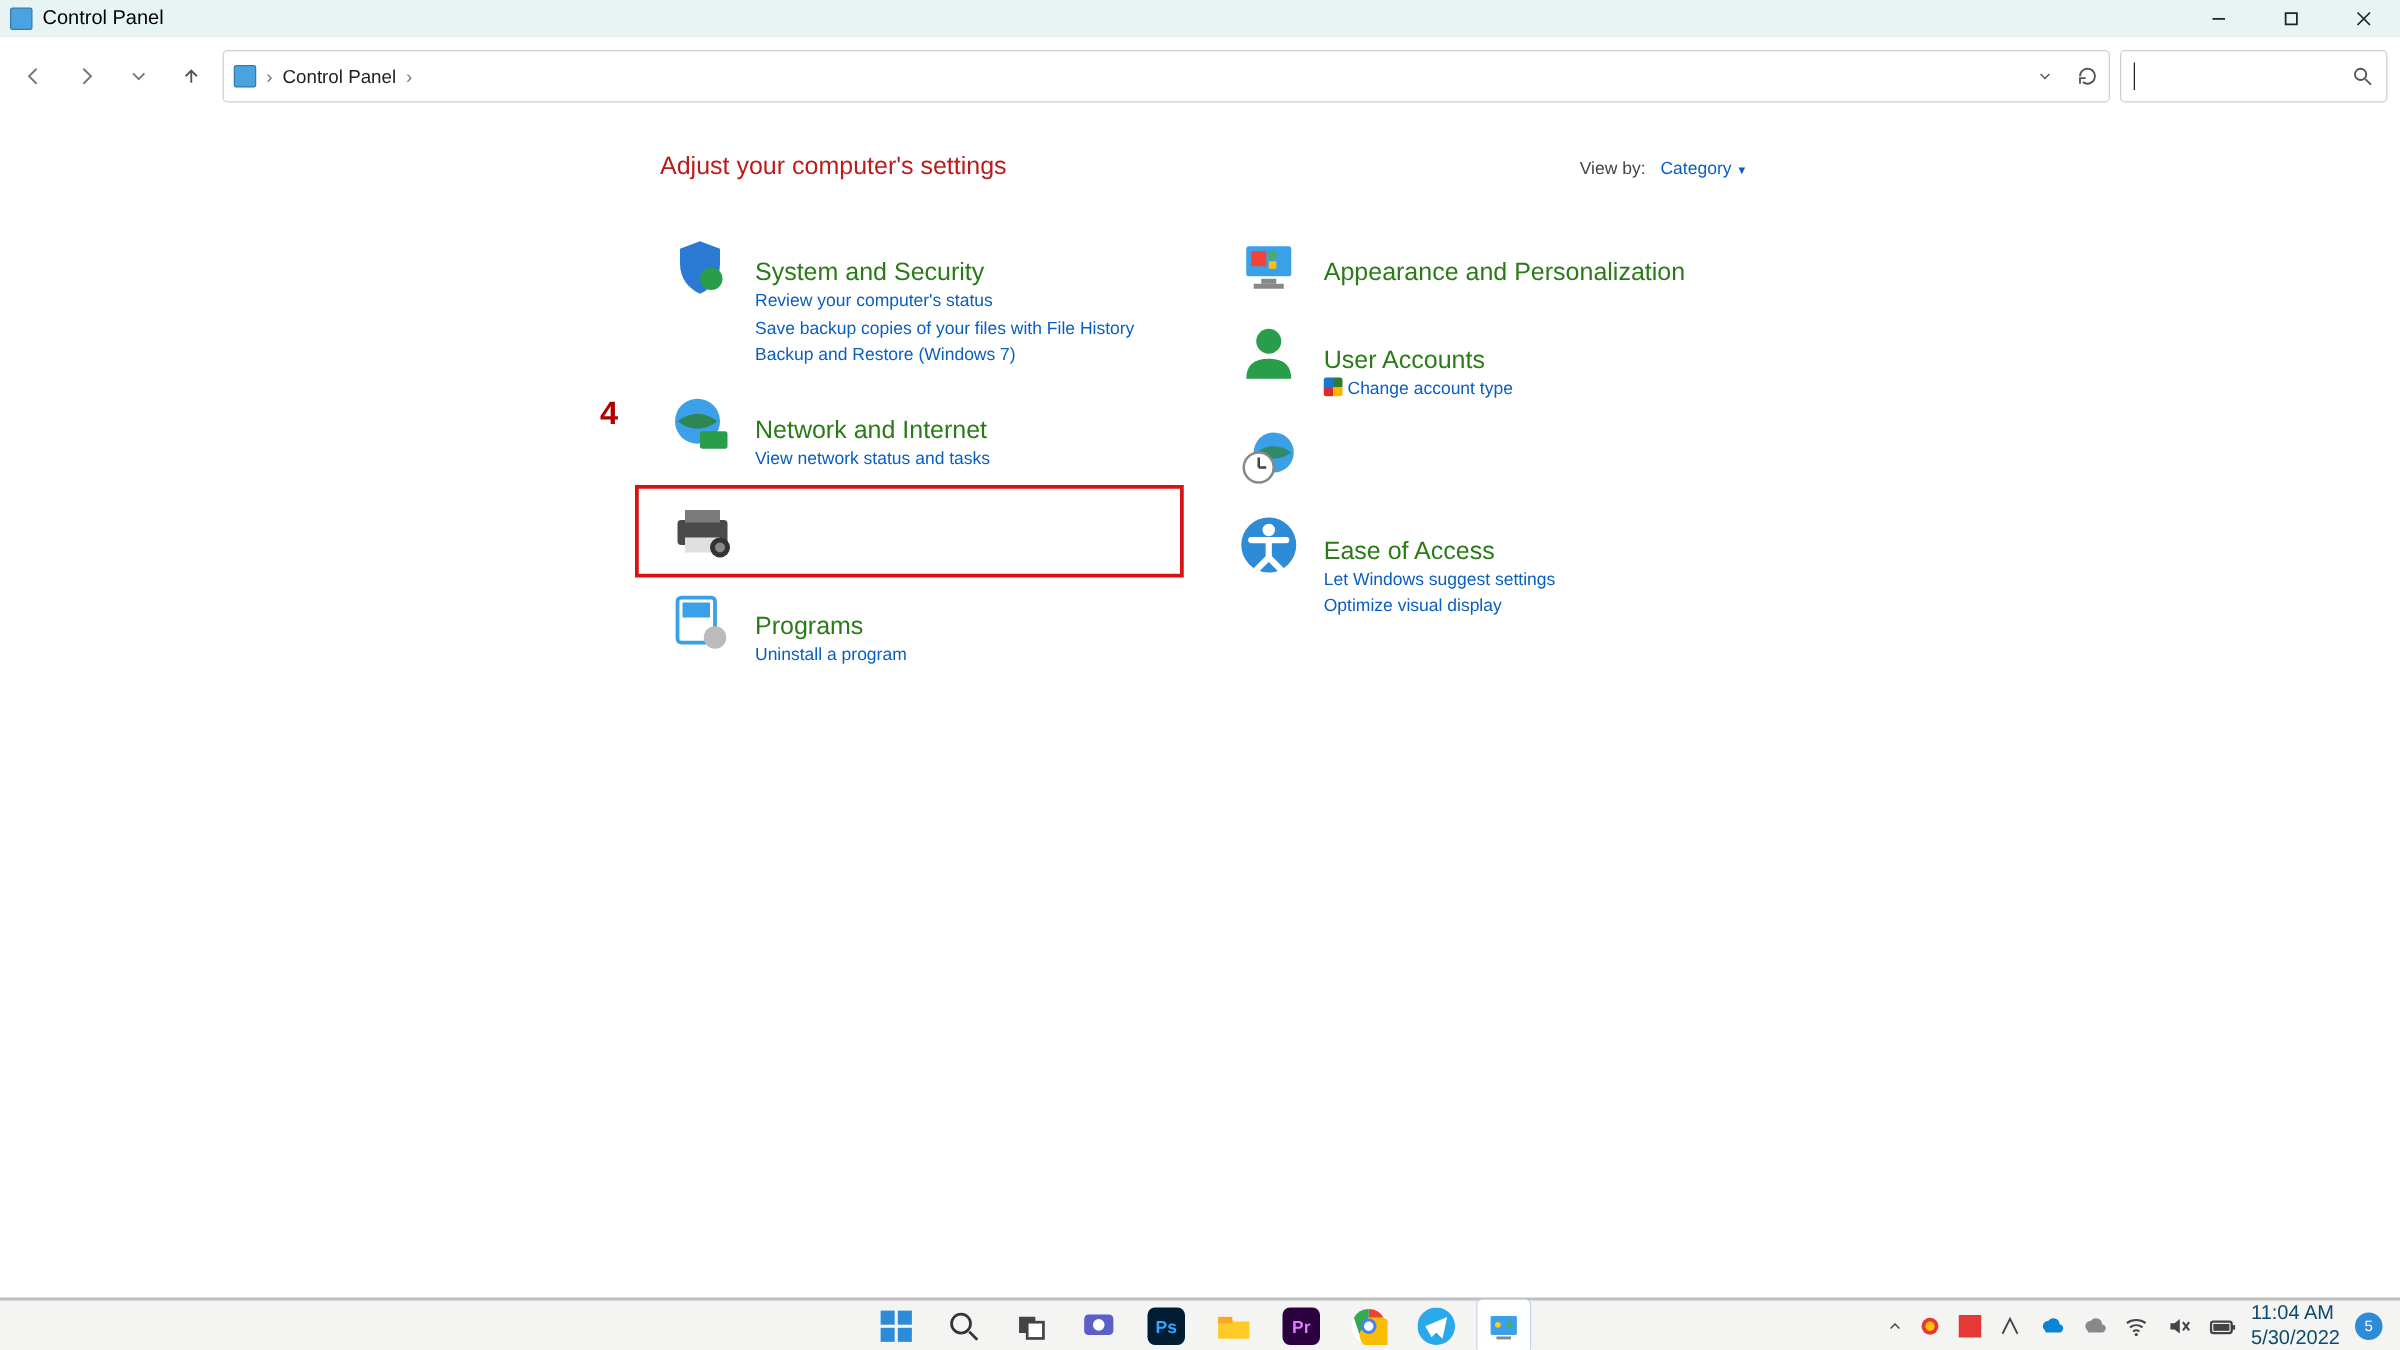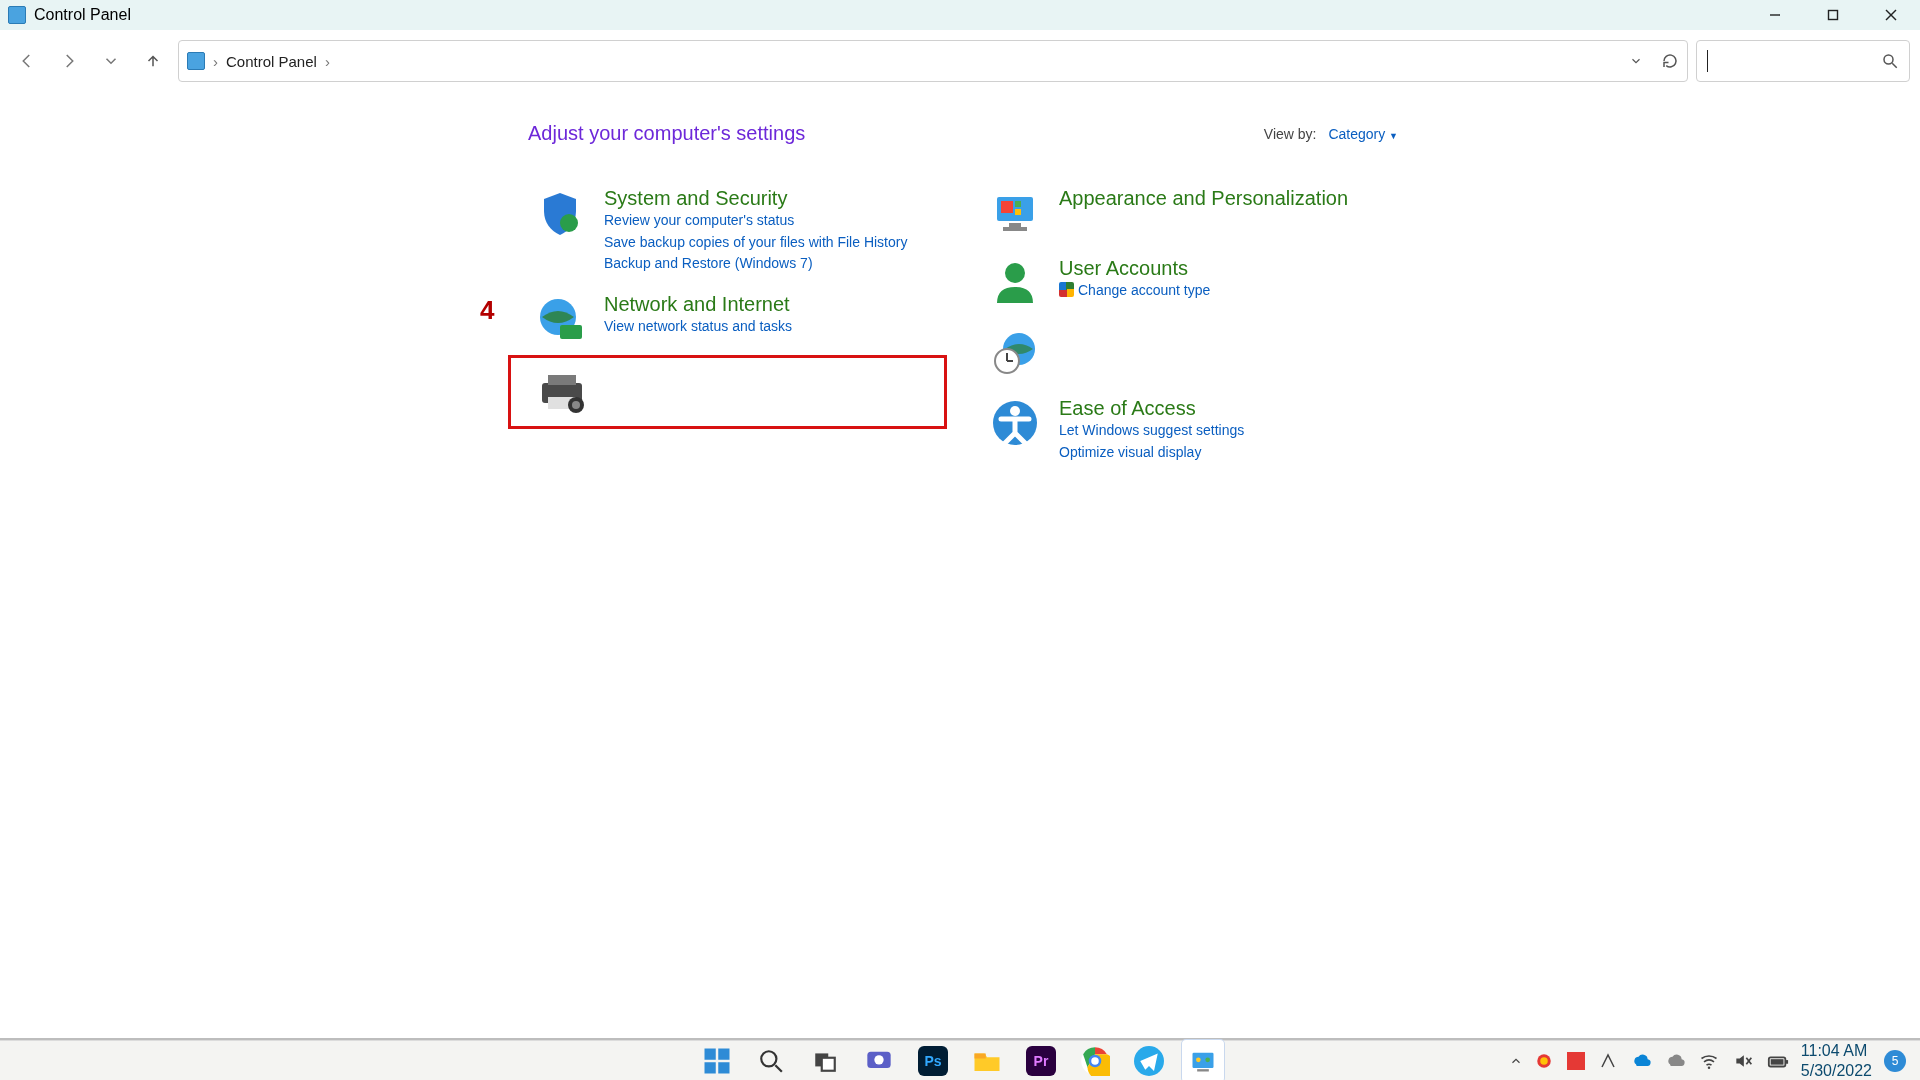--- a/index.html
+++ b/index.html
@@ -23,31 +23,31 @@
   .addrbar .crumb { color:#222; }
   .addrbar .addr-tools { margin-left:auto; display:flex; gap:18px; align-items:center; color:#555; }
   .searchbar { width:214px; height:42px; border:1px solid #d0d0d0; border-radius:4px; display:flex; align-items:center; padding:0 10px; }
   .searchbar .cursor { width:1px; height:22px; background:#222; }
   .searchbar svg { margin-left:auto; }
 
   
   .content { padding:30px 0 0 0; display:flex; }
   .content-inner { margin-left:528px; width:870px; }
   .heading-row { display:flex; align-items:center; }
-  .heading { color:#6d28d9; font-size:20px; }
+  .heading { color:#b91c1c; font-size:20px; }
   .viewby { margin-left:auto; font-size:14px; color:#444; }
   .viewby .cat { color:#0a5ec0; margin-left:8px; }
   .viewby .tri { font-size:9px; color:#0a5ec0; }
 
   .cols { display:flex; margin-top:38px; gap:40px; }
   .col { width:440px; }
 
   .cat-block { display:flex; align-items:flex-start; gap:18px; padding:4px 6px; margin-bottom:10px; position:relative; }
   .cat-icon { width:52px; height:52px; flex-shrink:0; display:flex; align-items:center; justify-content:center; }
-  .cat-text { flex:1; }
+  .cat-text { flex:1;margin-top:20px; }
   .cat-title { color:#2a7a17; font-size:20px; }
   .cat-link { color:#0a5ec0; font-size:14px; line-height:1.55; display:block; }
   .cat-link .shield { display:inline-block; width:15px; height:15px; margin-right:4px; vertical-align:-2px;
      background:conic-gradient(#2e7d32 0 25%, #ffb300 25% 50%, #d32f2f 50% 75%, #1976d2 75% 100%); border-radius:2px; }
 
   .highlight-box { position:absolute; border:3px solid #d81212; left:-20px; right:-4px; top:-4px; bottom:-6px; pointer-events:none; }
   .annot { color:#b30000; font-size:26px; font-weight:700; position:absolute; }
 
   
   .taskbar-area { position:absolute; bottom:0; left:0; right:0; }
@@ -189,20 +189,33 @@
             <svg viewBox="0 0 48 48" width="48" height="48">
                 <rect x="4" y="16" width="40" height="20" rx="3" fill="#4a4a4a"></rect>
                 <rect x="10" y="8" width="28" height="10" fill="#7a7a7a"></rect>
                 <rect x="10" y="30" width="28" height="12" fill="#e0e0e0"></rect>
                 <circle cx="38" cy="38" r="8" fill="#333"></circle>
                 <circle cx="38" cy="38" r="4" fill="#888"></circle>
               </svg>
           </div>
         </div>
 
+        <div class="cat-block">
+          <div class="cat-icon">
+            <svg viewBox="0 0 48 48" width="48" height="48">
+                <rect x="6" y="6" width="30" height="36" rx="3" fill="#fff" stroke="#3aa0e8" stroke-width="3"></rect>
+                <rect x="10" y="10" width="22" height="12" fill="#3aa0e8"></rect>
+                <circle cx="36" cy="38" r="9" fill="#bbb"></circle>
+              </svg>
+          </div>
+          <div class="cat-text">
+            <div class="cat-title">Programs</div>
+            <span class="cat-link">Uninstall a program</span>
+          </div>
+        </div>
 
       </div>
 
       <div class="col">
 
         <div class="cat-block">
           <div class="cat-icon">
             <svg viewBox="0 0 48 48" width="48" height="48">
                 <rect x="6" y="8" width="36" height="24" rx="2" fill="#3aa0e8"></rect>
                 <rect x="10" y="12" width="12" height="12" fill="#f44336"></rect>

